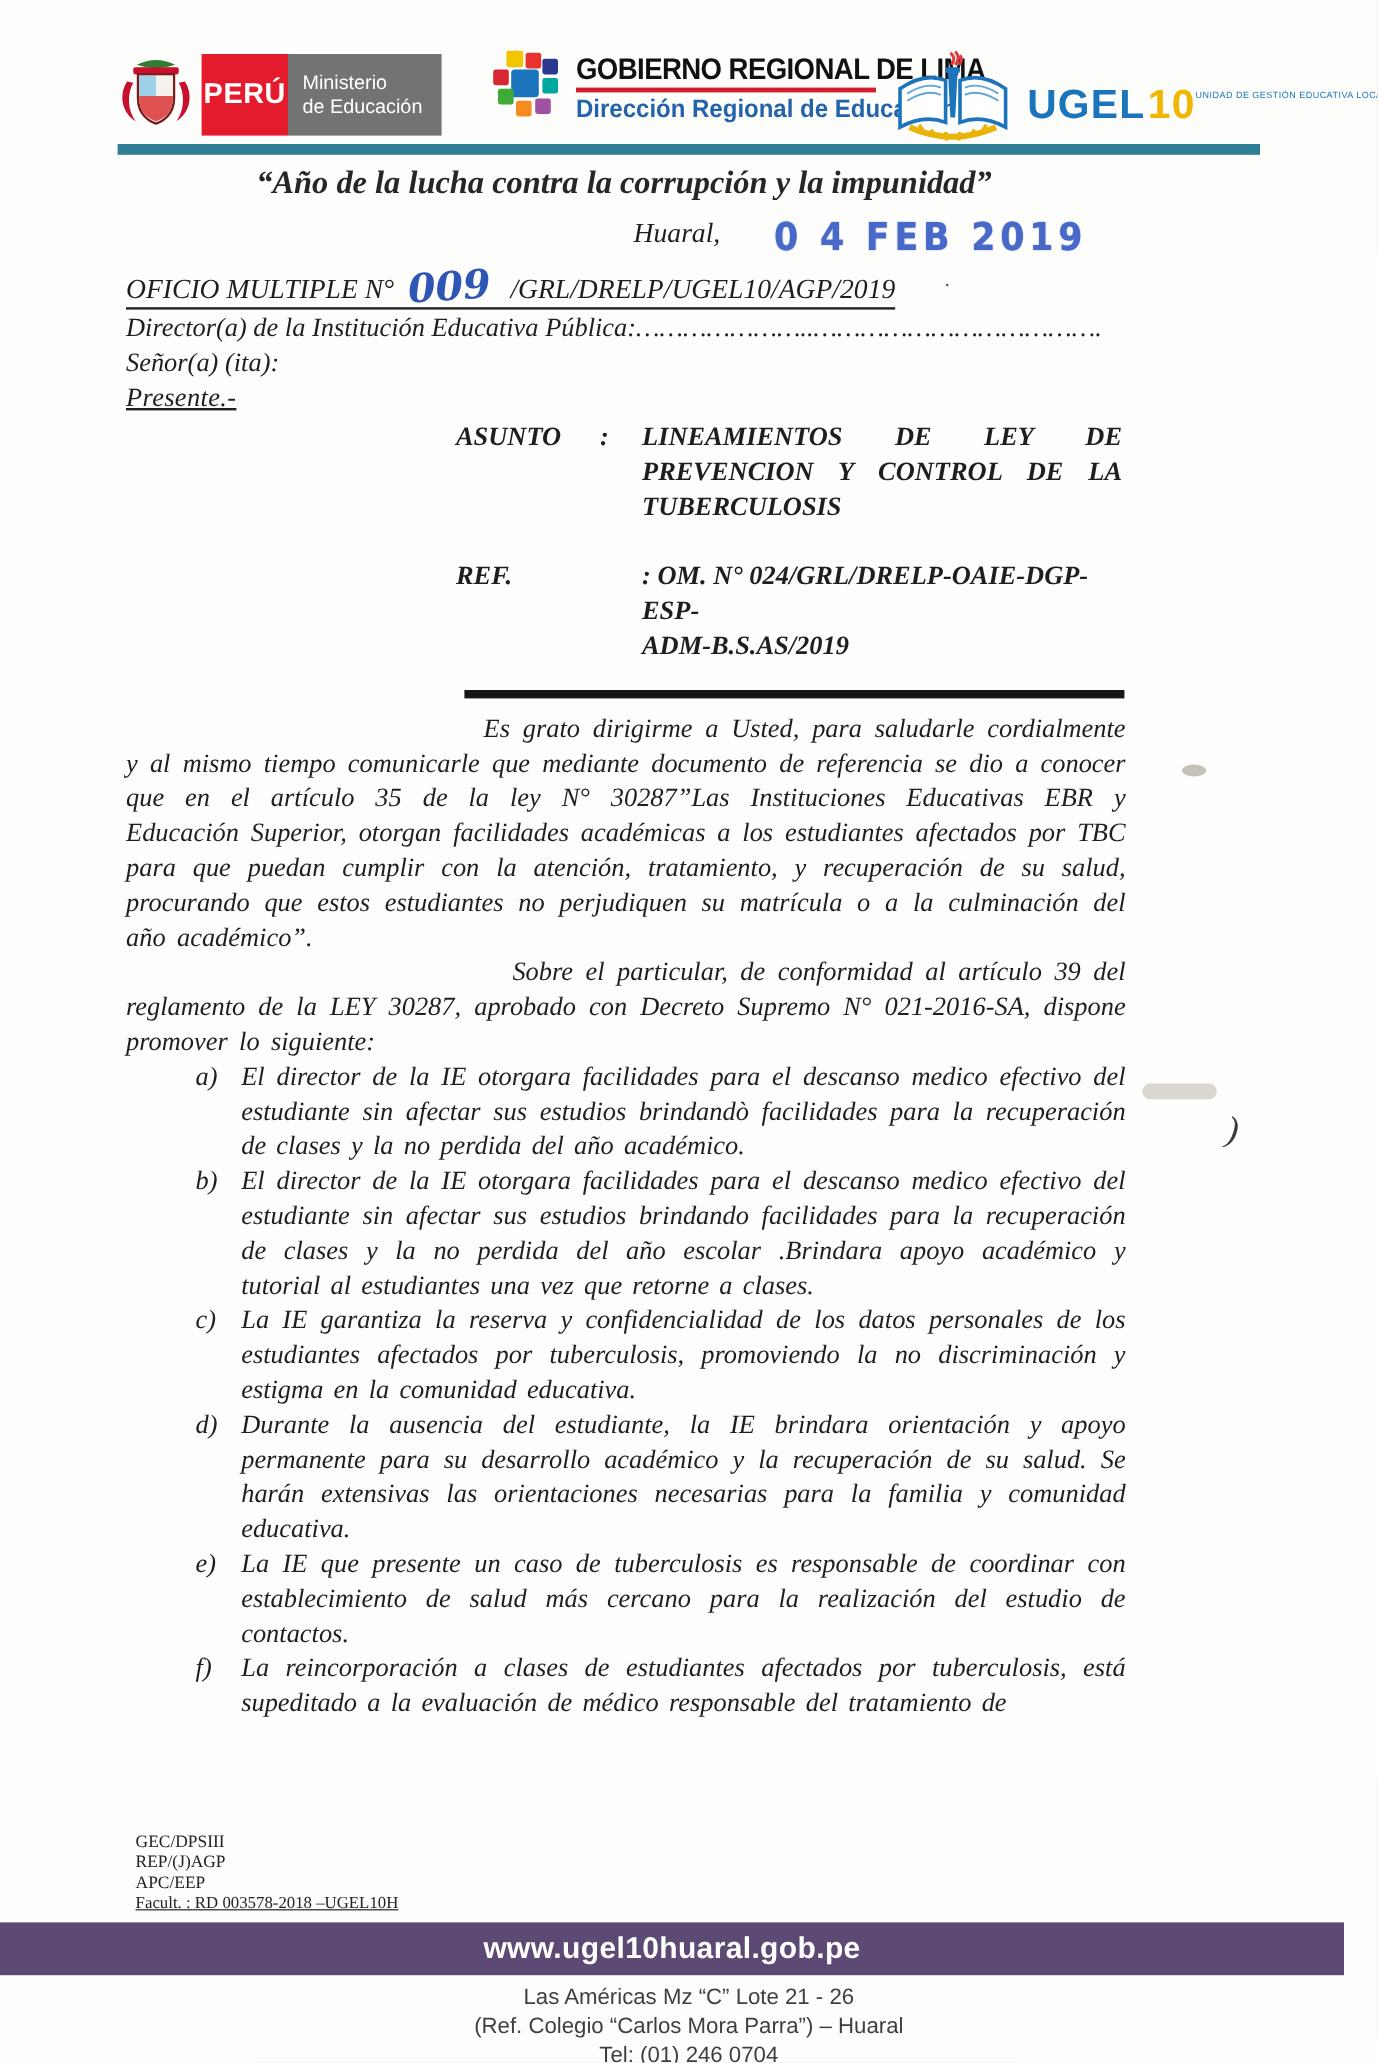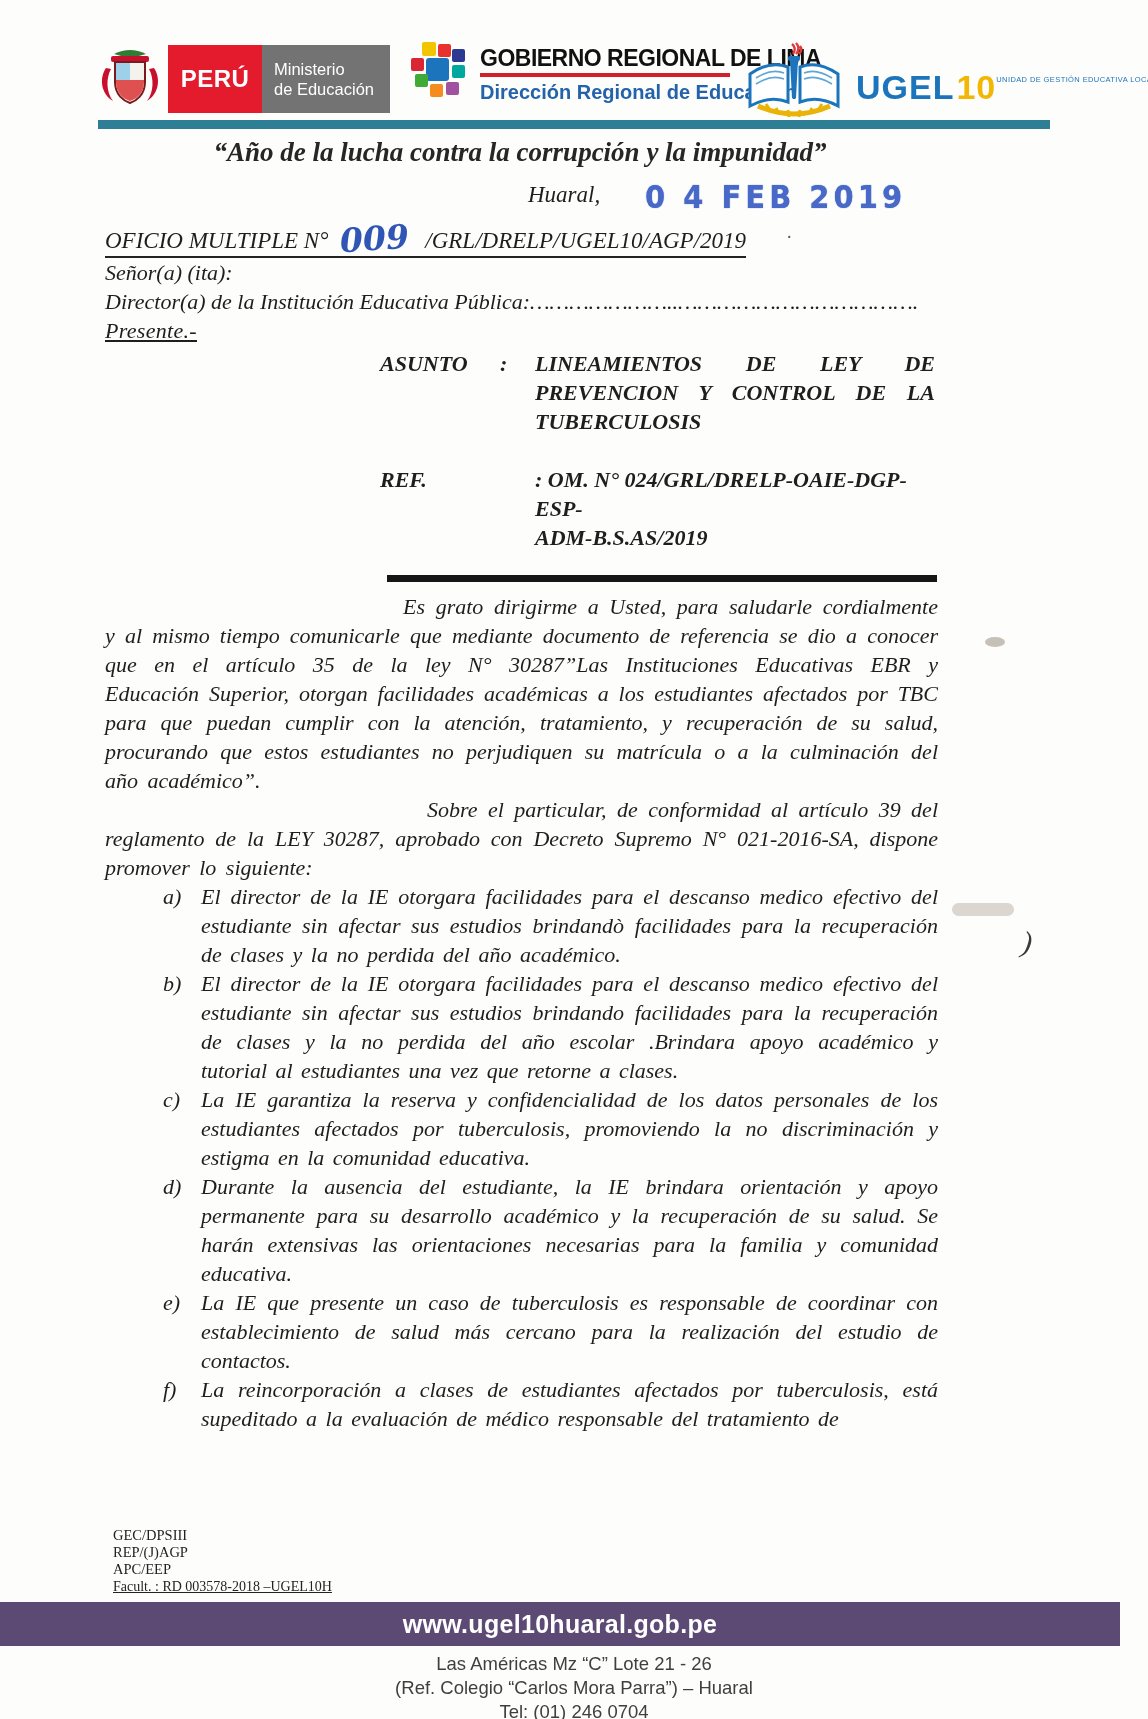--- a/index.html
+++ b/index.html
@@ -8,21 +8,21 @@
     margin:0 auto;overflow:hidden;
     font-family:"Liberation Serif", serif;color:#1e1e1e;
   }
   
   .letterhead{position:absolute;top:42px;left:98px;width:952px;height:78px;}
   .minedu{position:absolute;left:0;top:2px;display:flex;align-items:center;}
   .coat{width:64px;height:70px;margin-right:6px;}
   .peru-block{
     background:#e31b2d;color:#fff;font-family:"Liberation Sans",sans-serif;
     font-size:24px;font-weight:bold;display:flex;align-items:center;justify-content:center;
-    width:94px;height:68px;letter-spacing:.5px;
+    width:72px;height:68px;letter-spacing:.5px;
   }
   .ministry-block{
     background:#737373;color:#fff;font-family:"Liberation Sans",sans-serif;
     font-size:16.5px;line-height:20px;display:flex;flex-direction:column;justify-content:center;
     width:128px;height:68px;padding-left:12px;box-sizing:border-box;
   }
   .grl{position:absolute;left:310px;top:0px;display:flex;align-items:center;}
   .mosaic{width:60px;height:62px;margin-right:12px;}
   .grl-text{display:flex;flex-direction:column;}
   .grl-title{
@@ -164,22 +164,22 @@
   <div class="dateline">
     <span class="place">Huaral,</span>
     <span class="stamp">0 4 FEB 2019</span>
   </div>
   <span class="dotmark">.</span>
 
   <div class="docbody">
 
     <div class="oficio-line"><span>OFICIO MULTIPLE N°</span><span class="oficio-num">009</span><span>/GRL/DRELP/UGEL10/AGP/2019</span></div>
 
+    <div class="addr"><span>Director(a) de la Institución Educativa Pública:</span><span>…………………..……………………………….</span></div>
     <div class="addr">Señor(a) (ita):</div>
-    <div class="addr"><span>Director(a) de la Institución Educativa Pública:</span><span>…………………..……………………………….</span></div>
     <div><span class="presente">Presente.-</span></div>
 
     <div class="asunto-row">
       <div class="asunto-label">ASUNTO</div>
       <div class="asunto-colon">:</div>
       <div class="asunto-text">LINEAMIENTOS DE LEY DE
 PREVENCION Y CONTROL DE LA
 TUBERCULOSIS</div>
     </div>
 

